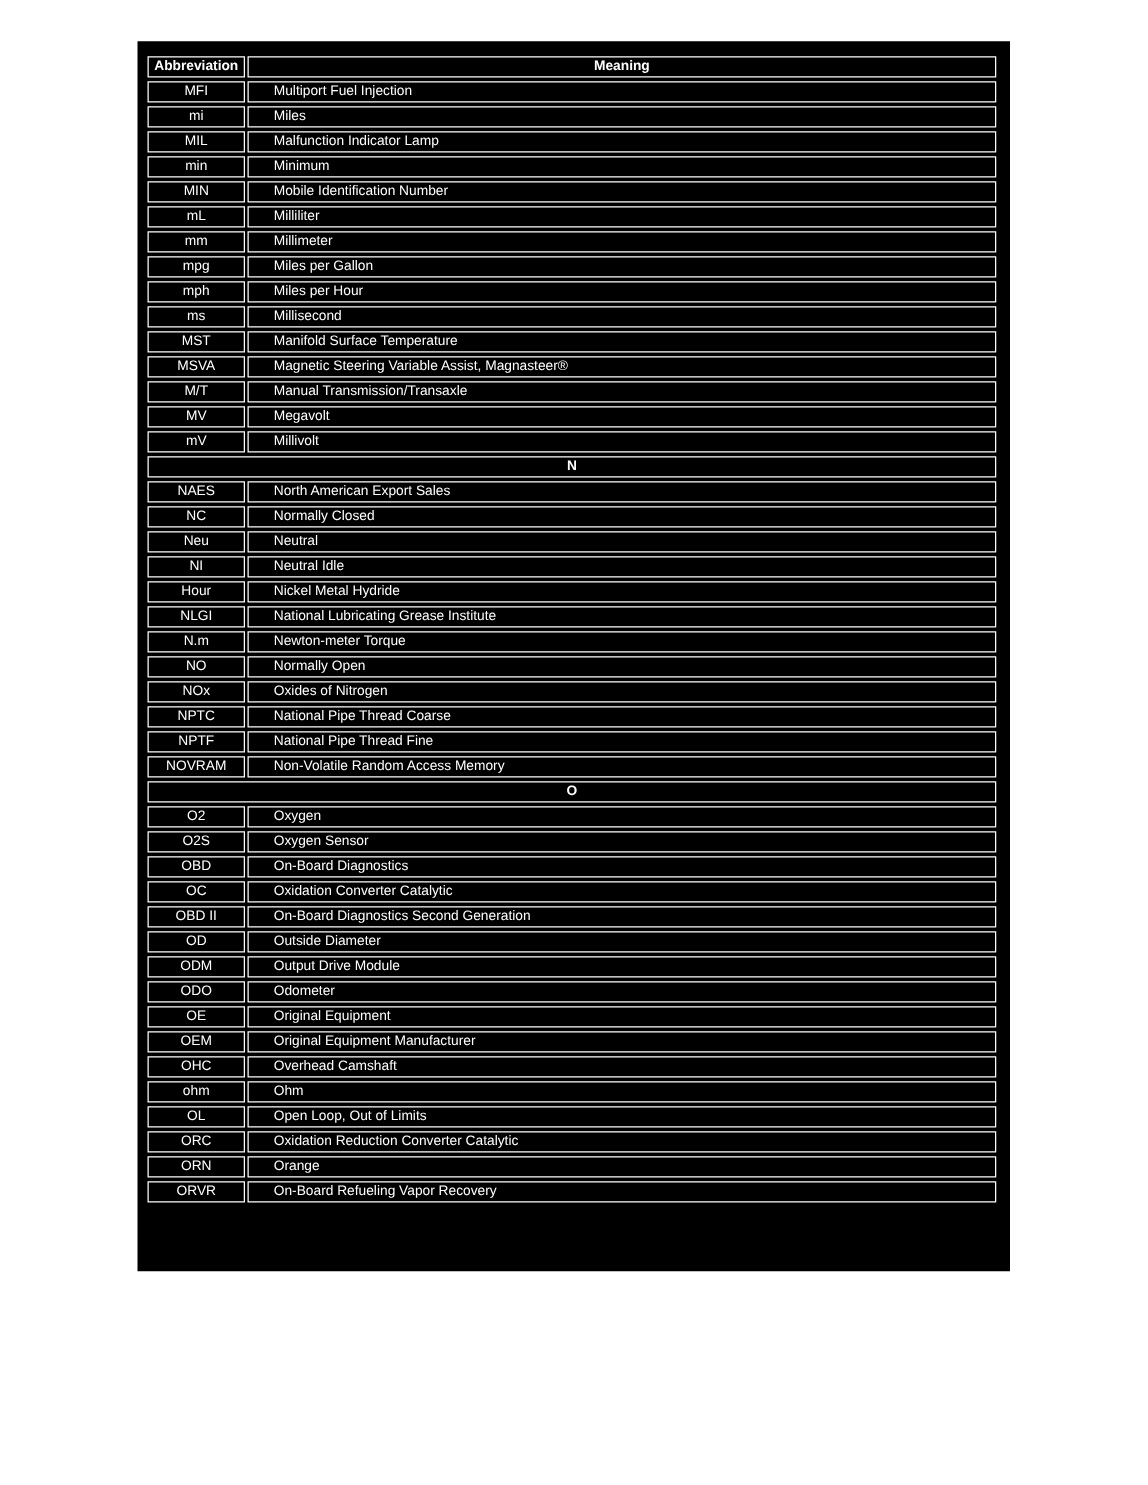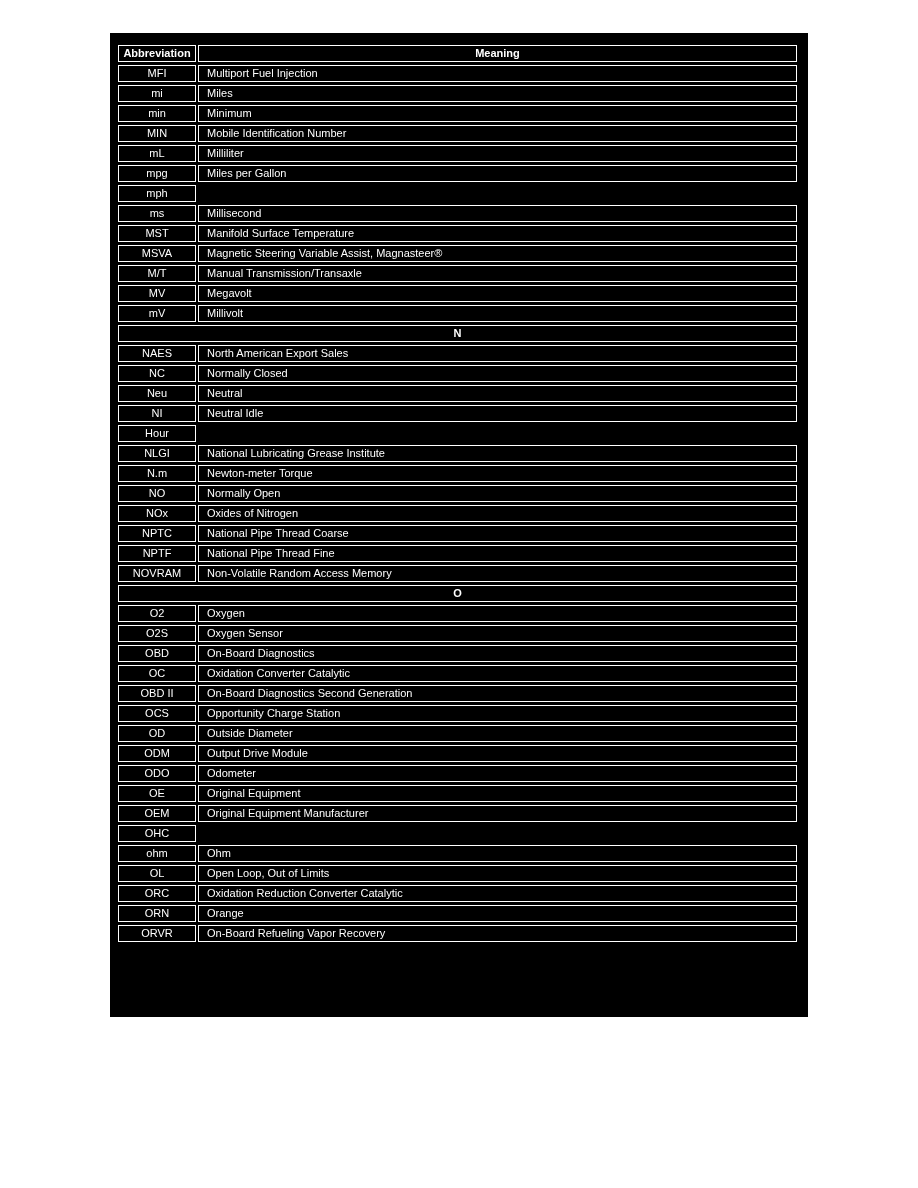--- a/index.html
+++ b/index.html
@@ -45,21 +45,21 @@
   }
   .abbr-cell {
     width: 78px;
     margin-right: 2px;
     justify-content: center;
     text-align: left;
     flex: 0 0 78px;
   }
   .meaning-cell {
     flex: 1 1 auto;
-    padding-left: 8px;
+    padding-left: 20px;
     justify-content: flex-start;
     text-align: left;
   }
   .header-row .cell {
     font-weight: bold;
   }
   .header-row .abbr-cell {
     justify-content: center;
   }
   .header-row .meaning-cell {
@@ -86,37 +86,46 @@
     <div id="rows-container">
         <div class="row">
           <div class="cell abbr-cell">MFI</div>
           <div class="cell meaning-cell">Multiport Fuel Injection</div>
         </div>
         <div class="row">
           <div class="cell abbr-cell">mi</div>
           <div class="cell meaning-cell">Miles</div>
         </div>
         <div class="row">
+          <div class="cell abbr-cell">MIL</div>
+          <div class="cell meaning-cell">Malfunction Indicator Lamp</div>
+        </div>
+        <div class="row">
           <div class="cell abbr-cell">min</div>
           <div class="cell meaning-cell">Minimum</div>
         </div>
         <div class="row">
           <div class="cell abbr-cell">MIN</div>
           <div class="cell meaning-cell">Mobile Identification Number</div>
         </div>
         <div class="row">
           <div class="cell abbr-cell">mL</div>
           <div class="cell meaning-cell">Milliliter</div>
         </div>
         <div class="row">
+          <div class="cell abbr-cell">mm</div>
+          <div class="cell meaning-cell">Millimeter</div>
+        </div>
+        <div class="row">
           <div class="cell abbr-cell">mpg</div>
           <div class="cell meaning-cell">Miles per Gallon</div>
         </div>
         <div class="row">
           <div class="cell abbr-cell">mph</div>
+          <div class="cell meaning-cell">Miles per Hour</div>
         </div>
         <div class="row">
           <div class="cell abbr-cell">ms</div>
           <div class="cell meaning-cell">Millisecond</div>
         </div>
         <div class="row">
           <div class="cell abbr-cell">MST</div>
           <div class="cell meaning-cell">Manifold Surface Temperature</div>
         </div>
         <div class="row">
@@ -149,20 +158,21 @@
         <div class="row">
           <div class="cell abbr-cell">Neu</div>
           <div class="cell meaning-cell">Neutral</div>
         </div>
         <div class="row">
           <div class="cell abbr-cell">NI</div>
           <div class="cell meaning-cell">Neutral Idle</div>
         </div>
         <div class="row">
           <div class="cell abbr-cell">Hour</div>
+          <div class="cell meaning-cell">Nickel Metal Hydride</div>
         </div>
         <div class="row">
           <div class="cell abbr-cell">NLGI</div>
           <div class="cell meaning-cell">National Lubricating Grease Institute</div>
         </div>
         <div class="row">
           <div class="cell abbr-cell">N.m</div>
           <div class="cell meaning-cell">Newton-meter Torque</div>
         </div>
         <div class="row">
@@ -202,24 +212,20 @@
         </div>
         <div class="row">
           <div class="cell abbr-cell">OC</div>
           <div class="cell meaning-cell">Oxidation Converter Catalytic</div>
         </div>
         <div class="row">
           <div class="cell abbr-cell">OBD II</div>
           <div class="cell meaning-cell">On-Board Diagnostics Second Generation</div>
         </div>
         <div class="row">
-          <div class="cell abbr-cell">OCS</div>
-          <div class="cell meaning-cell">Opportunity Charge Station</div>
-        </div>
-        <div class="row">
           <div class="cell abbr-cell">OD</div>
           <div class="cell meaning-cell">Outside Diameter</div>
         </div>
         <div class="row">
           <div class="cell abbr-cell">ODM</div>
           <div class="cell meaning-cell">Output Drive Module</div>
         </div>
         <div class="row">
           <div class="cell abbr-cell">ODO</div>
           <div class="cell meaning-cell">Odometer</div>
@@ -227,20 +233,21 @@
         <div class="row">
           <div class="cell abbr-cell">OE</div>
           <div class="cell meaning-cell">Original Equipment</div>
         </div>
         <div class="row">
           <div class="cell abbr-cell">OEM</div>
           <div class="cell meaning-cell">Original Equipment Manufacturer</div>
         </div>
         <div class="row">
           <div class="cell abbr-cell">OHC</div>
+          <div class="cell meaning-cell">Overhead Camshaft</div>
         </div>
         <div class="row">
           <div class="cell abbr-cell">ohm</div>
           <div class="cell meaning-cell">Ohm</div>
         </div>
         <div class="row">
           <div class="cell abbr-cell">OL</div>
           <div class="cell meaning-cell">Open Loop, Out of Limits</div>
         </div>
         <div class="row">

